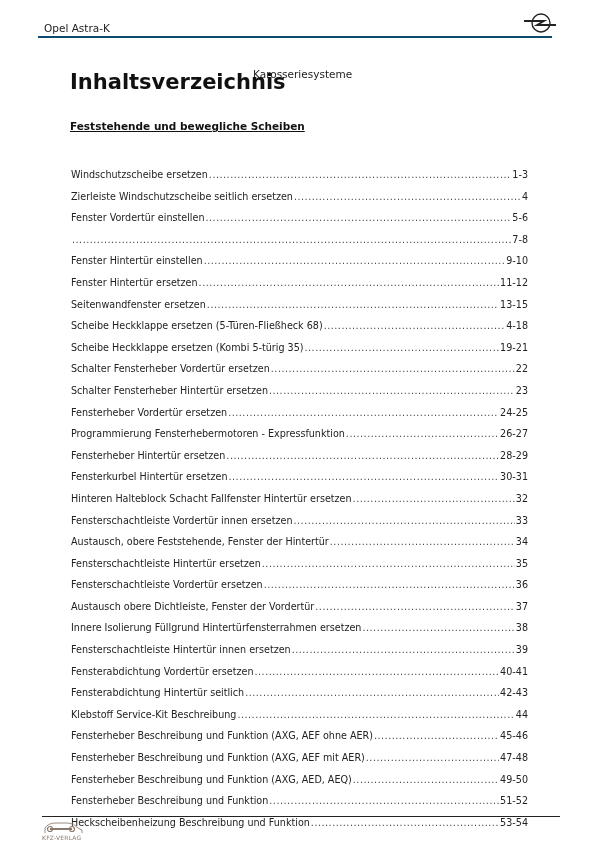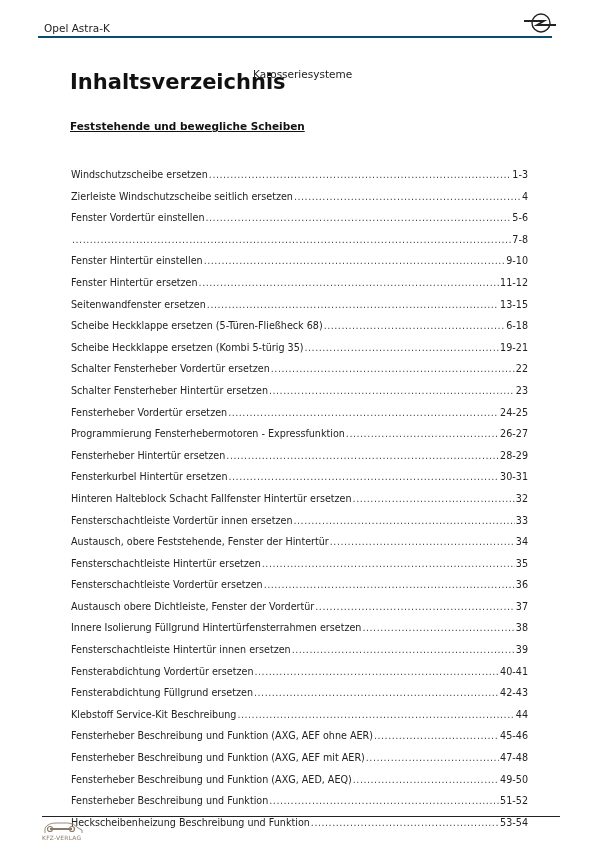--- a/index.html
+++ b/index.html
@@ -103,21 +103,21 @@
       <span class="page">11-12</span>
     </div>
     <div class="row">
       <span class="label">Seitenwandfenster ersetzen</span>
       <span class="dots"></span>
       <span class="page">13-15</span>
     </div>
     <div class="row">
       <span class="label">Scheibe Heckklappe ersetzen (5-Türen-Fließheck 68)</span>
       <span class="dots"></span>
-      <span class="page">6-18</span>
+      <span class="page">4-18</span>
     </div>
     <div class="row">
       <span class="label">Scheibe Heckklappe ersetzen (Kombi 5-türig 35)</span>
       <span class="dots"></span>
       <span class="page">19-21</span>
     </div>
     <div class="row">
       <span class="label">Schalter Fensterheber Vordertür ersetzen</span>
       <span class="dots"></span>
       <span class="page">22</span>
@@ -186,21 +186,21 @@
       <span class="label">Fensterschachtleiste Hintertür innen ersetzen</span>
       <span class="dots"></span>
       <span class="page">39</span>
     </div>
     <div class="row">
       <span class="label">Fensterabdichtung Vordertür ersetzen</span>
       <span class="dots"></span>
       <span class="page">40-41</span>
     </div>
     <div class="row">
-      <span class="label">Fensterabdichtung Füllgrund ersetzen</span>
+      <span class="label">Fensterabdichtung Hintertür seitlich</span>
       <span class="dots"></span>
       <span class="page">42-43</span>
     </div>
     <div class="row">
       <span class="label">Klebstoff Service-Kit Beschreibung</span>
       <span class="dots"></span>
       <span class="page">44</span>
     </div>
     <div class="row">
       <span class="label">Fensterheber Beschreibung und Funktion (AXG, AEF ohne AER)</span>

